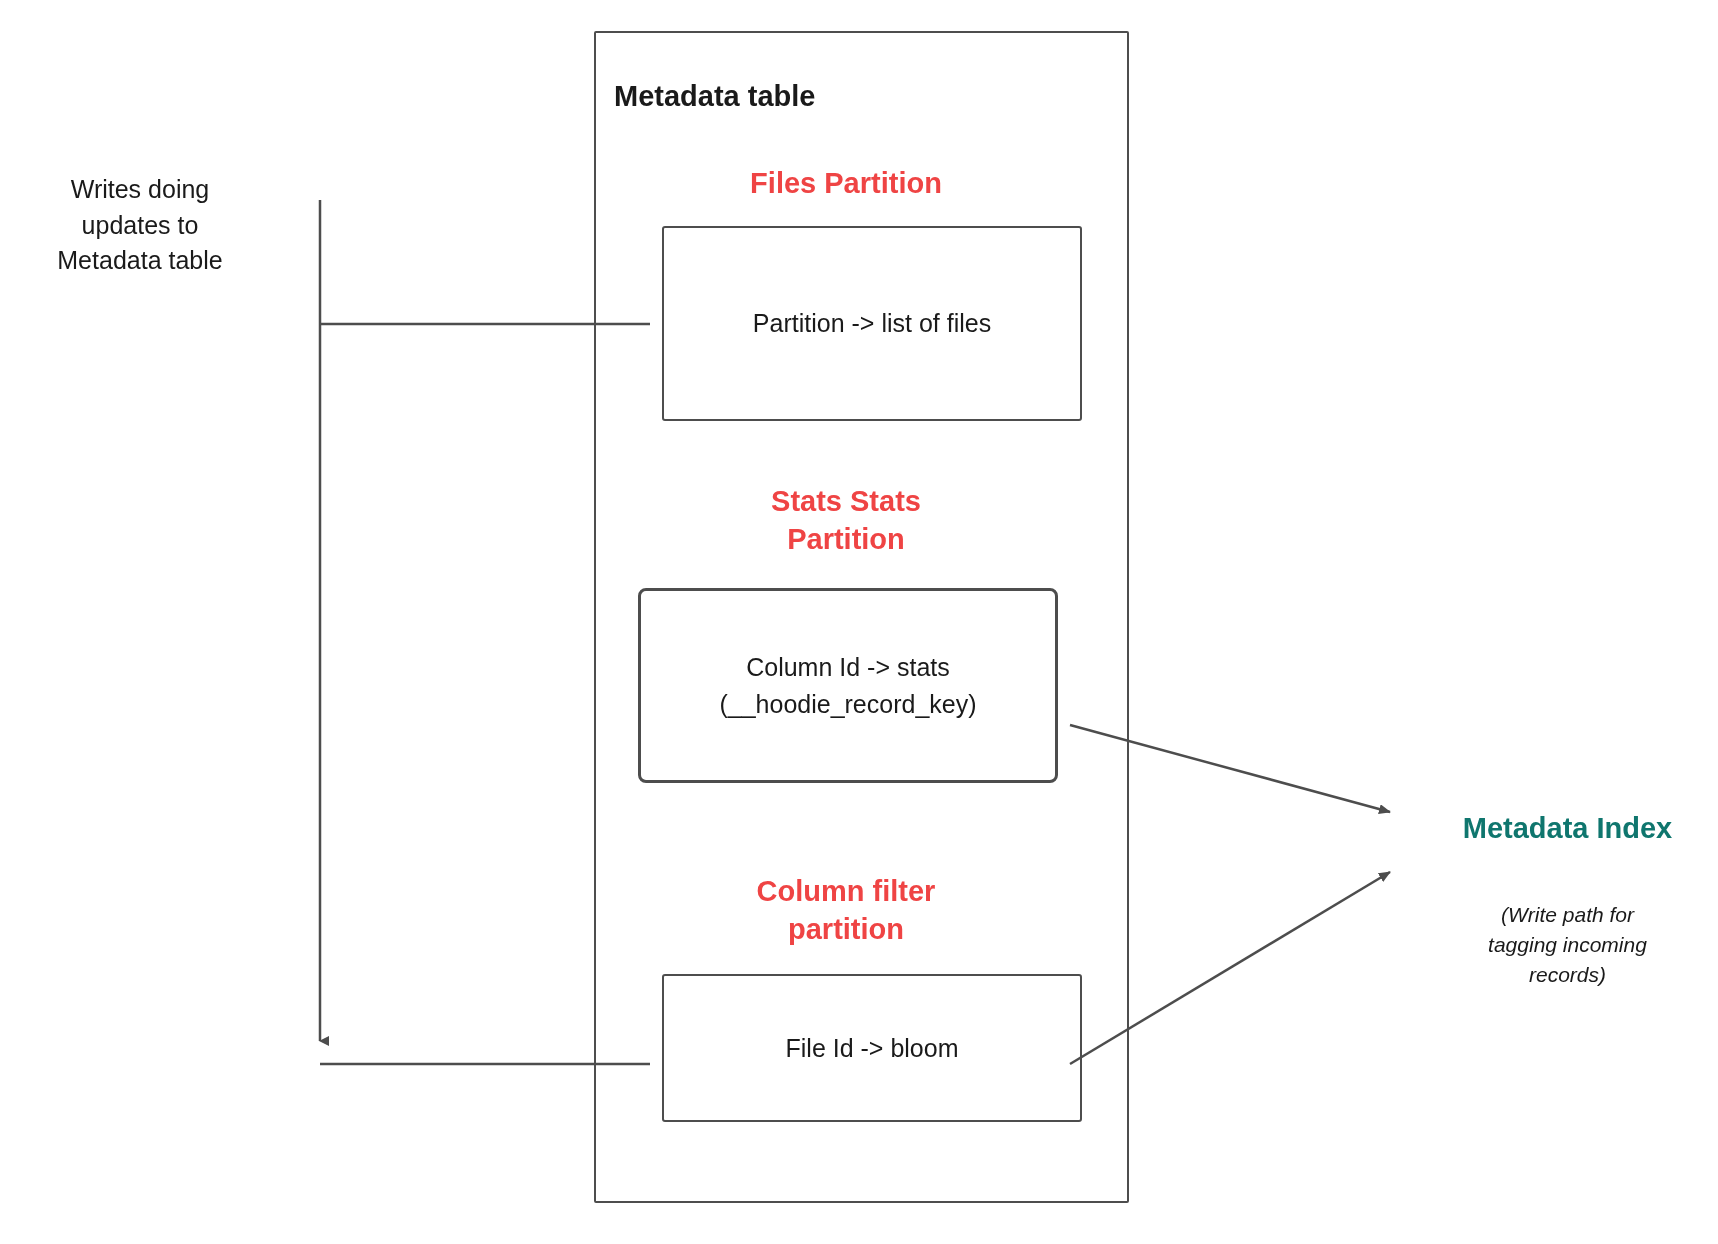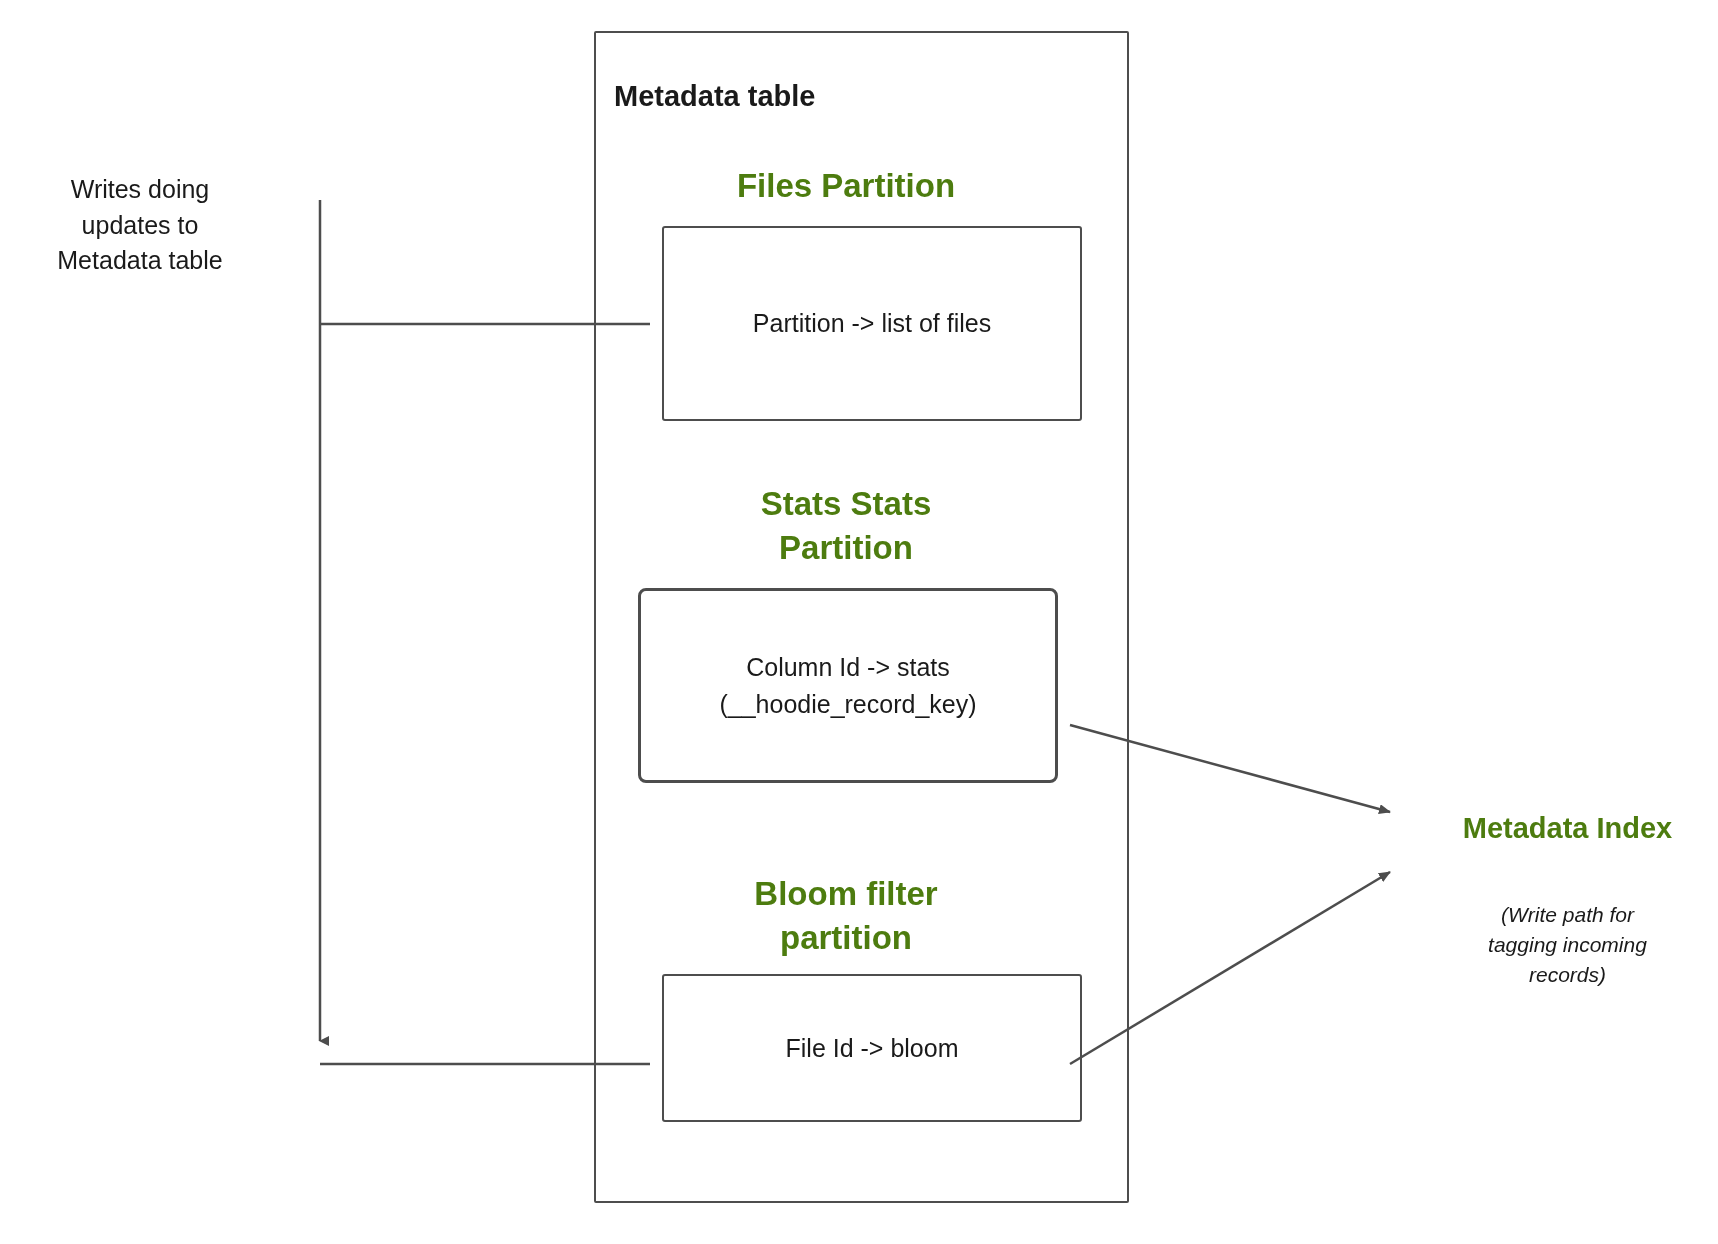--- a/index.html
+++ b/index.html
@@ -47,23 +47,23 @@
     font-weight: bold;
     text-align: left;
     color: #1a1a1a;
   }
 
   
   .section-title {
     position: absolute;
     width: 420px;
     text-align: center;
-    font-size: 33px;
+    font-size: 29px;
     font-weight: bold;
-    color: #4d7c0f;
+    color: #ef4444;
     line-height: 1.32;
     white-space: pre-line;
   }
   #files-title   { left: 636px; top: 164px; }
   #colstats-title{ left: 636px; top: 482px; }
   #bloom-title   { left: 636px; top: 872px; }
 
   
   .inner-box {
     position: absolute;
@@ -108,21 +108,21 @@
 
   
   .right-title {
     position: absolute;
     left: 1425px;
     top: 812px;
     width: 285px;
     text-align: center;
     font-size: 29px;
     font-weight: bold;
-    color: #4d7c0f;
+    color: #0f766e;
   }
   .right-note {
     position: absolute;
     left: 1430px;
     top: 900px;
     width: 275px;
     text-align: center;
     font-size: 21px;
     line-height: 1.42;
     color: #1a1a1a;
@@ -164,21 +164,21 @@
   <div class="outer-title">Metadata table</div>
 
   <div class="section-title" id="files-title">Files Partition</div>
   <div class="inner-box" id="files-box">Partition -&gt; list of files</div>
 
   <div class="section-title" id="colstats-title">Stats Stats
 Partition</div>
   <div class="inner-box" id="colstats-box">Column Id  -&gt; stats
 (__hoodie_record_key)</div>
 
-  <div class="section-title" id="bloom-title">Bloom filter
+  <div class="section-title" id="bloom-title">Column filter
 partition</div>
   <div class="inner-box" id="bloom-box">File Id -&gt; bloom</div>
 
   <div class="right-title">Metadata Index</div>
   <div class="right-note">(Write path for
 tagging incoming
 records)</div>
 
 </div>
 

